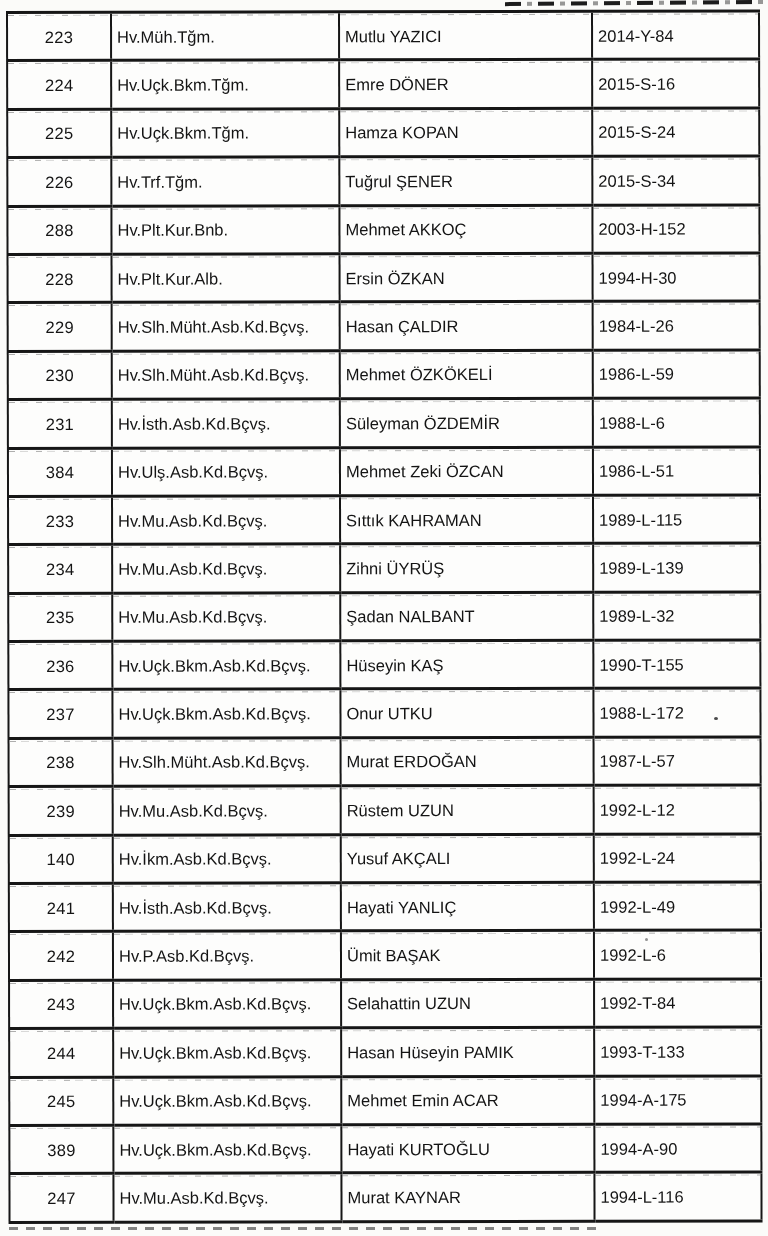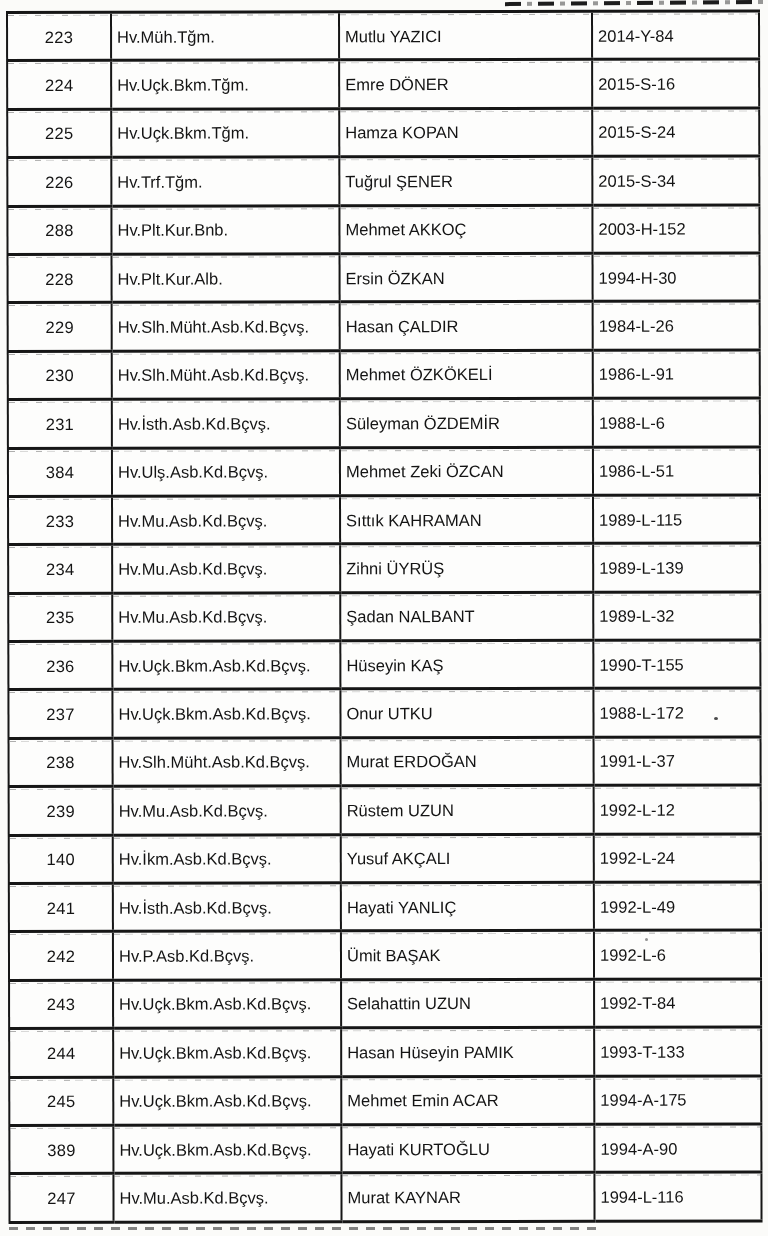--- a/index.html
+++ b/index.html
@@ -151,21 +151,21 @@
         <tr>
           <td class="col-no">229</td>
           <td class="col-rank">Hv.Slh.Müht.Asb.Kd.Bçvş.</td>
           <td class="col-name">Hasan ÇALDIR</td>
           <td class="col-reg">1984-L-26</td>
         </tr>
         <tr>
           <td class="col-no">230</td>
           <td class="col-rank">Hv.Slh.Müht.Asb.Kd.Bçvş.</td>
           <td class="col-name">Mehmet ÖZKÖKELİ</td>
-          <td class="col-reg">1986-L-91</td>
+          <td class="col-reg">1986-L-59</td>
         </tr>
         <tr>
           <td class="col-no">231</td>
           <td class="col-rank">Hv.İsth.Asb.Kd.Bçvş.</td>
           <td class="col-name">Süleyman ÖZDEMİR</td>
           <td class="col-reg">1988-L-6</td>
         </tr>
         <tr>
           <td class="col-no">384</td>
           <td class="col-rank">Hv.Ulş.Asb.Kd.Bçvş.</td>
@@ -199,21 +199,21 @@
         <tr>
           <td class="col-no">237</td>
           <td class="col-rank">Hv.Uçk.Bkm.Asb.Kd.Bçvş.</td>
           <td class="col-name">Onur UTKU</td>
           <td class="col-reg">1988-L-172</td>
         </tr>
         <tr>
           <td class="col-no">238</td>
           <td class="col-rank">Hv.Slh.Müht.Asb.Kd.Bçvş.</td>
           <td class="col-name">Murat ERDOĞAN</td>
-          <td class="col-reg">1991-L-37</td>
+          <td class="col-reg">1987-L-57</td>
         </tr>
         <tr>
           <td class="col-no">239</td>
           <td class="col-rank">Hv.Mu.Asb.Kd.Bçvş.</td>
           <td class="col-name">Rüstem UZUN</td>
           <td class="col-reg">1992-L-12</td>
         </tr>
         <tr>
           <td class="col-no">140</td>
           <td class="col-rank">Hv.İkm.Asb.Kd.Bçvş.</td>

